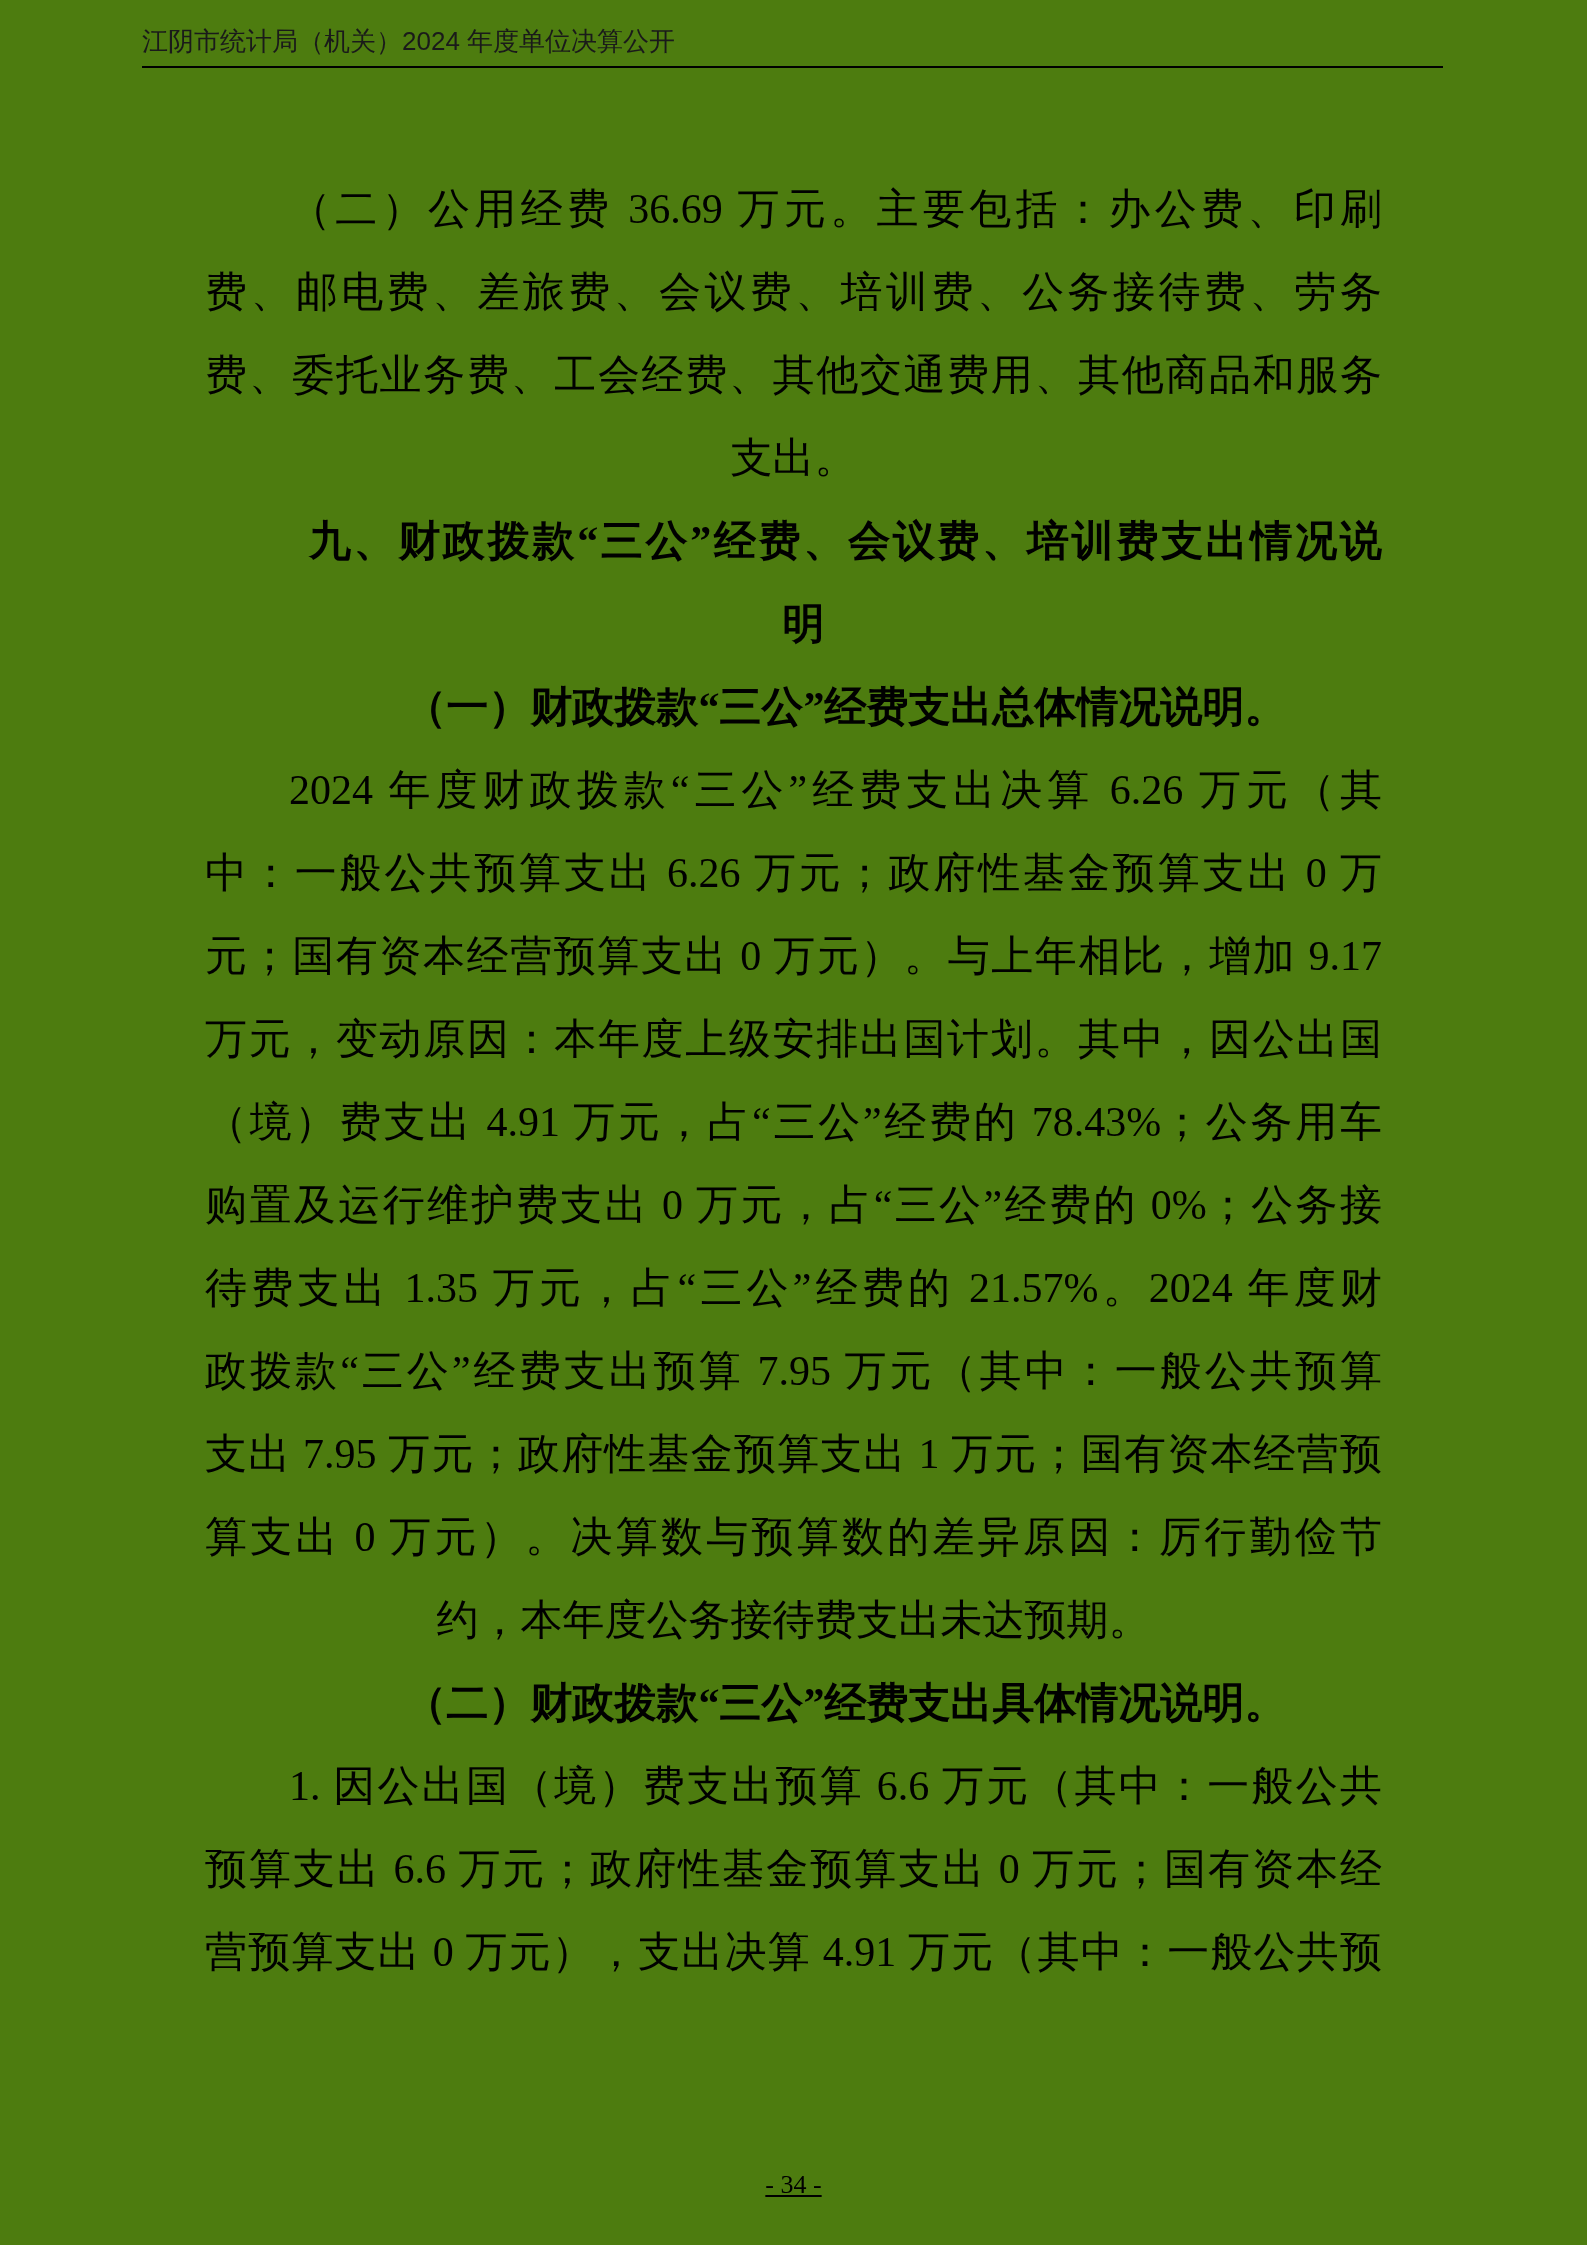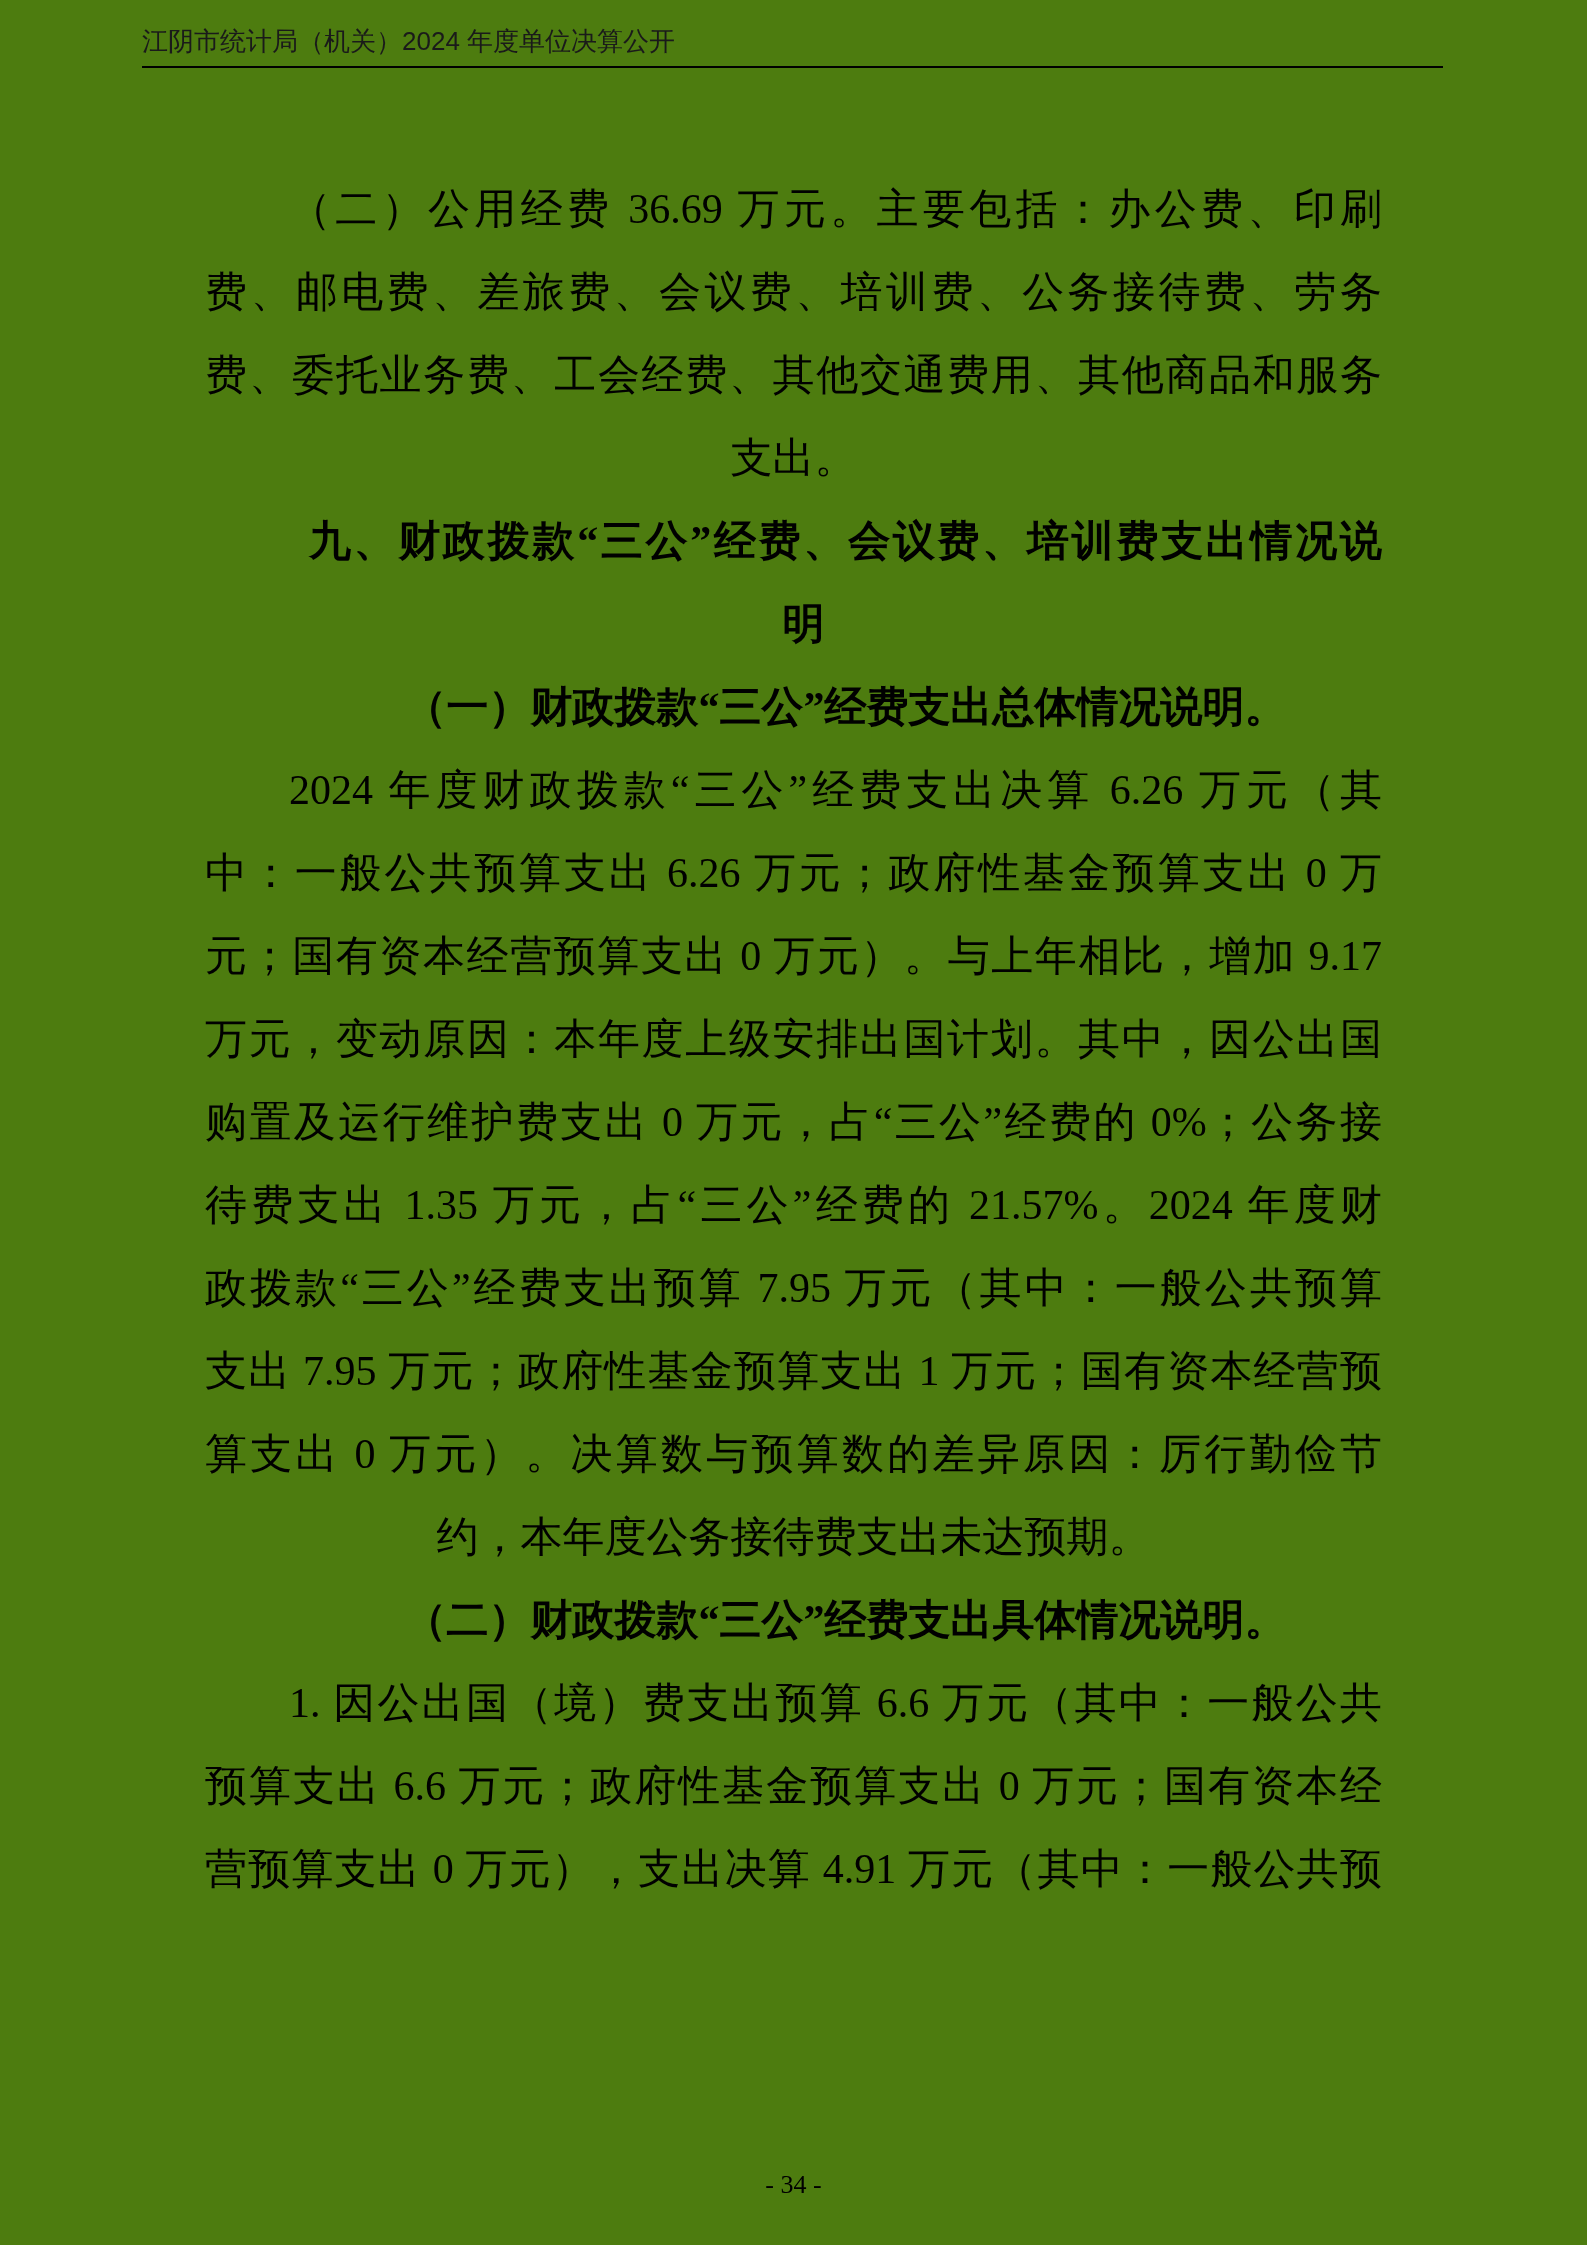--- a/index.html
+++ b/index.html
@@ -63,20 +63,21 @@
   }
   .footer {
     position: absolute;
     left: 0;
     top: 2170px;
     width: 100%;
     text-align: center;
     font-size: 26px;
     font-family: "Liberation Serif", "DejaVu Serif", serif;
     color: #000000;
+    text-decoration: underline;
   }
 </style>
 </head>
 <body>
 
 <div class="page">
 
   <div class="header">
     <span>江阴市统计局（机关）2024 年度单位决算公开</span>
   </div>
@@ -88,20 +89,21 @@
       <div class="line fill">费、邮电费、差旅费、会议费、培训费、公务接待费、劳务</div>
       <div class="line fill">费、委托业务费、工会经费、其他交通费用、其他商品和服务</div>
       <div class="line">支出。</div>
       <div class="line fill indent bold">九、财政拨款“三公”经费、会议费、培训费支出情况说</div>
       <div class="line bold">明</div>
       <div class="line indent bold">（一）财政拨款“三公”经费支出总体情况说明。</div>
       <div class="line fill indent">2024 年度财政拨款“三公”经费支出决算 6.26 万元（其</div>
       <div class="line fill">中：一般公共预算支出 6.26 万元；政府性基金预算支出 0 万</div>
       <div class="line fill">元；国有资本经营预算支出 0 万元）。与上年相比，增加 9.17</div>
       <div class="line fill">万元，变动原因：本年度上级安排出国计划。其中，因公出国</div>
+      <div class="line fill">（境）费支出 4.91 万元，占“三公”经费的 78.43%；公务用车</div>
       <div class="line fill">购置及运行维护费支出 0 万元，占“三公”经费的 0%；公务接</div>
       <div class="line fill">待费支出 1.35 万元，占“三公”经费的 21.57%。2024 年度财</div>
       <div class="line fill">政拨款“三公”经费支出预算 7.95 万元（其中：一般公共预算</div>
       <div class="line fill">支出 7.95 万元；政府性基金预算支出 1 万元；国有资本经营预</div>
       <div class="line fill">算支出 0 万元）。决算数与预算数的差异原因：厉行勤俭节</div>
       <div class="line">约，本年度公务接待费支出未达预期。</div>
       <div class="line indent bold">（二）财政拨款“三公”经费支出具体情况说明。</div>
       <div class="line fill indent">1. 因公出国（境）费支出预算 6.6 万元（其中：一般公共</div>
       <div class="line fill">预算支出 6.6 万元；政府性基金预算支出 0 万元；国有资本经</div>
       <div class="line fill">营预算支出 0 万元），支出决算 4.91 万元（其中：一般公共预</div>

